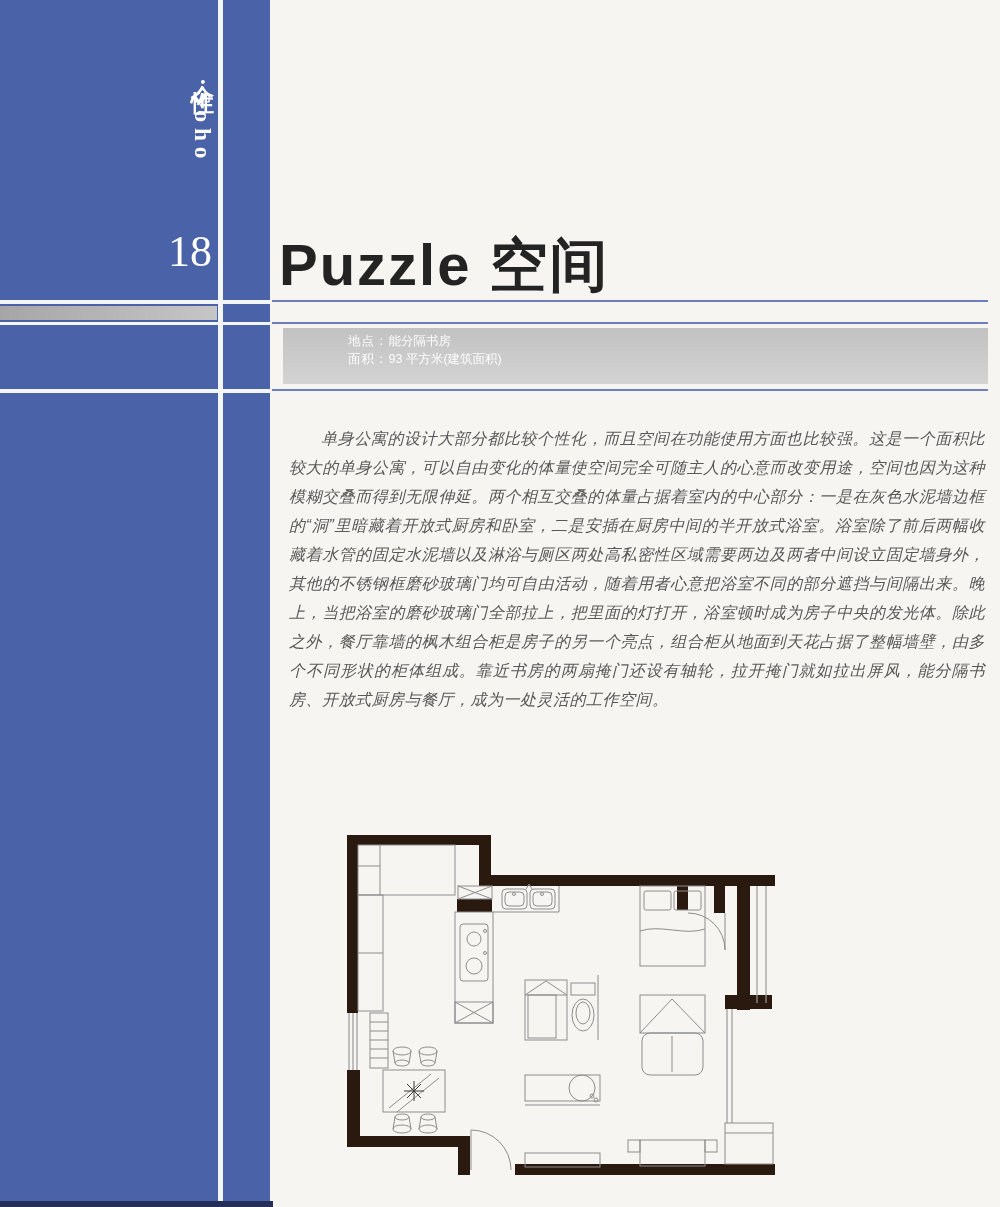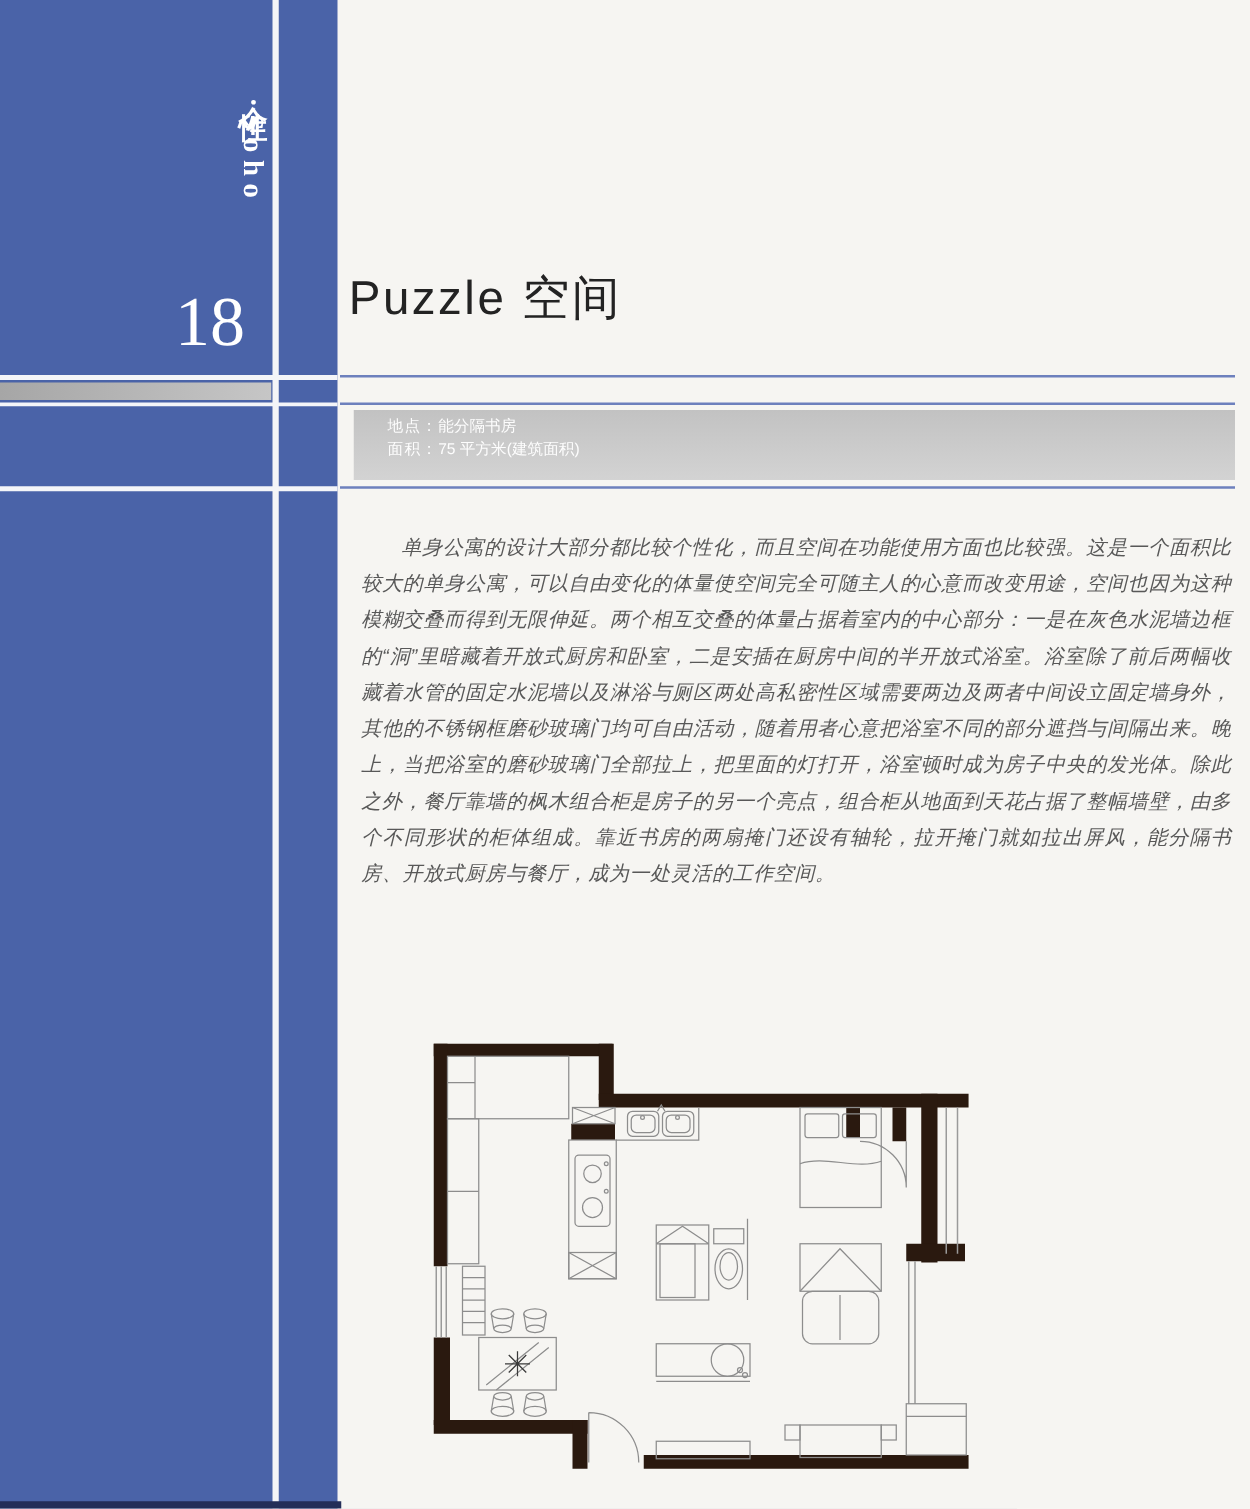--- a/index.html
+++ b/index.html
@@ -11,46 +11,46 @@
   
   .sidebar{position:absolute;left:0;top:0;width:270px;height:1207px;background:#4a63a8;}
   .sidebar-vline{position:absolute;left:218px;top:0;width:5px;height:1207px;background:#f4f5f8;}
   .sidebar-vtext{
     position:absolute;left:178px;top:66px;width:40px;
     writing-mode:vertical-rl;text-orientation:mixed;
     color:#fff;font-size:23px;letter-spacing:6px;
     font-family:"Liberation Serif",serif;font-weight:bold;
   }
   .page-number{
-    position:absolute;left:140px;top:230px;width:72px;
-    color:#fff;font-size:56px;font-family:"Liberation Serif",serif;line-height:1;
+    position:absolute;left:140px;top:230px;width:72px;text-align:right;
+    color:#fff;font-size:44px;font-family:"Liberation Serif",serif;line-height:1;
   }
   .hline-white{position:absolute;left:0;width:270px;background:#f4f5f8;}
   .hw1{top:300px;height:4px;} .hw2{top:322px;height:3px;} .hw3{top:389px;height:4px;}
   .gray-bar{position:absolute;left:0;top:306px;width:217px;height:14px;
     background:linear-gradient(to right,#a6a6a6,#c6c6c6);}
   .bottom-edge{position:absolute;left:0;top:1201px;width:273px;height:6px;background:#242e58;}
   
   .hline-blue{position:absolute;left:272px;width:716px;height:2px;background:#6d80bd;}
   .hb1{top:300px;} .hb2{top:322px;} .hb3{top:389px;}
   
   .title{
-    position:absolute;left:279px;top:213px;margin:0;
-    font-size:38px;font-weight:400;letter-spacing:2px;color:#232323;
+    position:absolute;left:279px;top:227px;margin:0;
+    font-size:58px;font-weight:700;letter-spacing:2px;color:#232323;
     font-family:"Liberation Sans",sans-serif;white-space:nowrap;
   }
   
   .info-box{
     position:absolute;left:283px;top:328px;width:705px;height:56px;
     background:linear-gradient(to bottom,#c2c2c2,#d3d3d3);
     color:#fdfdfd;font-size:12.5px;line-height:18px;
     padding:4px 0 0 27px;box-sizing:border-box;
   }
   .info-row{white-space:nowrap;}
-  .info-label{letter-spacing:1px;}
+  .info-label{letter-spacing:1px;margin-left:38px;}
   
   .body-text{
     position:absolute;left:289px;top:424px;width:696px;margin:0;
     font-size:16px;line-height:29px;color:#585858;
     text-align:justify;text-indent:2em;letter-spacing:0.5px;font-style:italic;
   }
   
   .floorplan{position:absolute;left:345px;top:833px;width:430px;height:350px;}
 </style>
 </head>
@@ -70,21 +70,21 @@
   <div class="bottom-edge"></div>
 
   <div class="hline-blue hb1"></div>
   <div class="hline-blue hb2"></div>
   <div class="hline-blue hb3"></div>
 
   <h1 class="title">Puzzle 空间</h1>
 
   <div class="info-box">
     <div class="info-row"><span class="info-label">地点：</span><span>能分隔书房</span></div>
-    <div class="info-row"><span class="info-label">面积：</span><span>75 平方米(建筑面积)</span></div>
+    <div class="info-row"><span class="info-label">面积：</span><span>93 平方米(建筑面积)</span></div>
   </div>
 
   <p class="body-text">单身公寓的设计大部分都比较个性化，而且空间在功能使用方面也比较强。这是一个面积比较大的单身公寓，可以自由变化的体量使空间完全可随主人的心意而改变用途，空间也因为这种模糊交叠而得到无限伸延。两个相互交叠的体量占据着室内的中心部分：一是在灰色水泥墙边框的“洞”里暗藏着开放式厨房和卧室，二是安插在厨房中间的半开放式浴室。浴室除了前后两幅收藏着水管的固定水泥墙以及淋浴与厕区两处高私密性区域需要两边及两者中间设立固定墙身外，其他的不锈钢框磨砂玻璃门均可自由活动，随着用者心意把浴室不同的部分遮挡与间隔出来。晚上，当把浴室的磨砂玻璃门全部拉上，把里面的灯打开，浴室顿时成为房子中央的发光体。除此之外，餐厅靠墙的枫木组合柜是房子的另一个亮点，组合柜从地面到天花占据了整幅墙壁，由多个不同形状的柜体组成。靠近书房的两扇掩门还设有轴轮，拉开掩门就如拉出屏风，能分隔书房、开放式厨房与餐厅，成为一处灵活的工作空间。</p>
 
   <div class="floorplan">
     <svg viewBox="0 0 430 350" width="430" height="350" xmlns="http://www.w3.org/2000/svg">
 
       <g fill="#2a190f" stroke="none">
         <rect x="2" y="2" width="143" height="10"></rect>
         <rect x="134" y="2" width="12" height="45"></rect>

